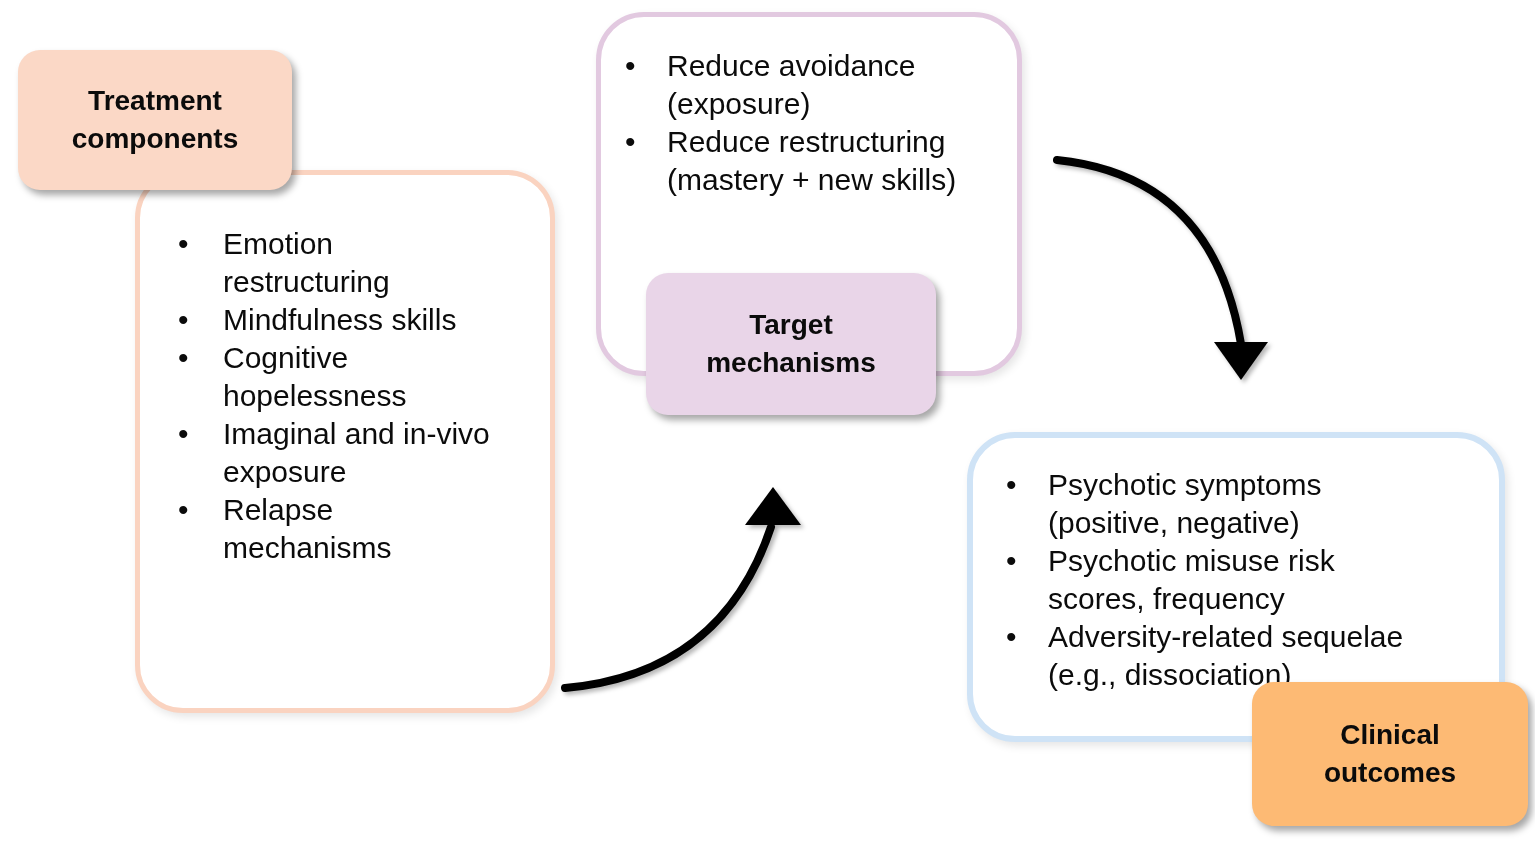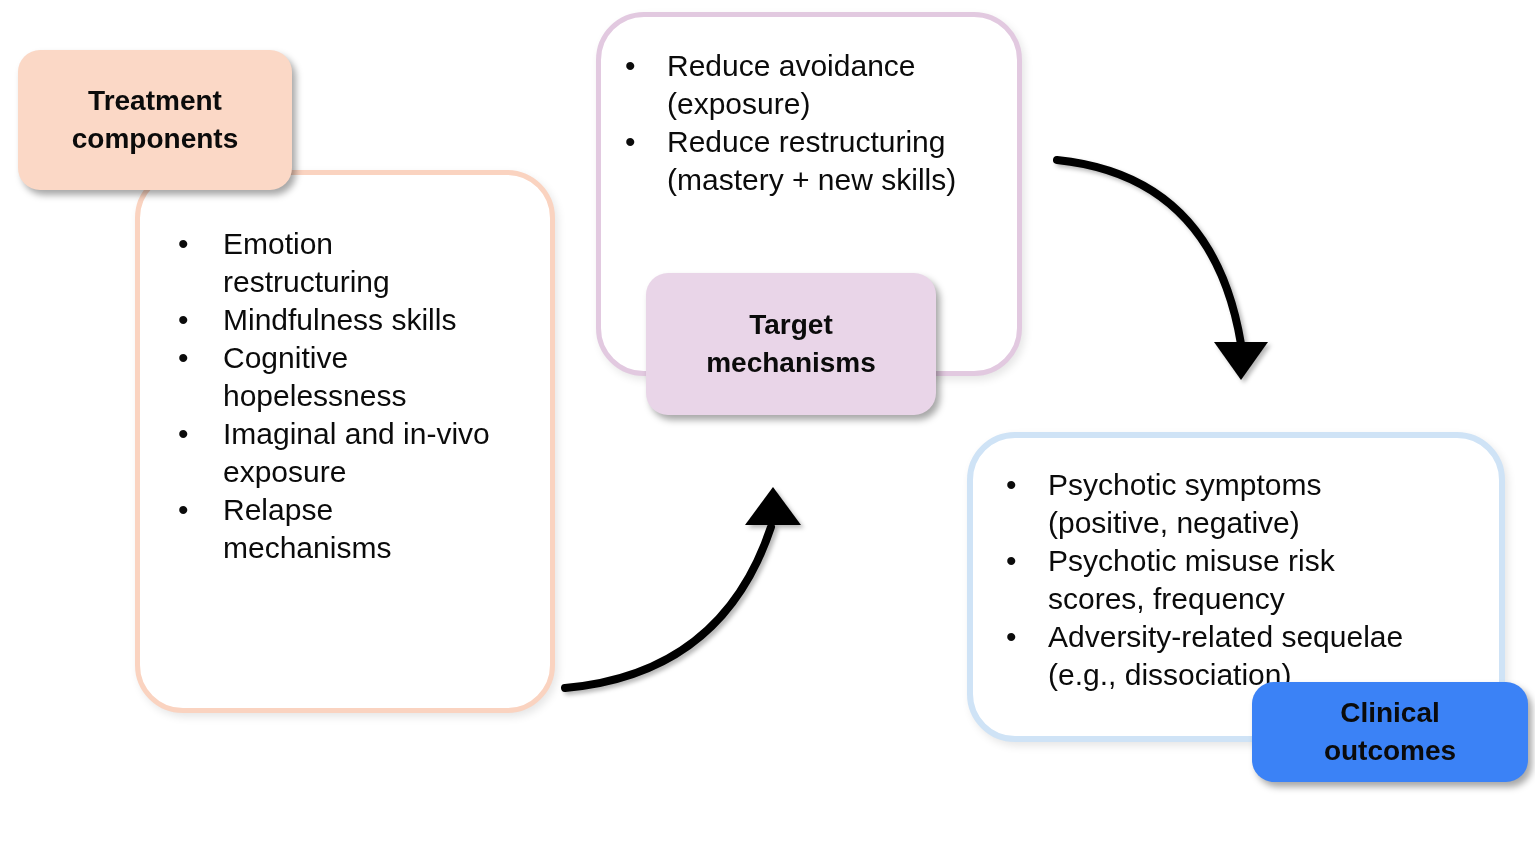--- a/index.html
+++ b/index.html
@@ -54,21 +54,21 @@
     font-weight:bold;
     font-size:28px;
     line-height:38px;
     padding:0 20px;
     box-sizing:border-box;
     box-shadow:4px 5px 7px rgba(0,0,0,0.35);
     z-index:2;
   }
   .tag-treatment{left:18px;top:50px;width:274px;height:140px;background:#fbd8c6;}
   .tag-mechanisms{left:646px;top:273px;width:290px;height:142px;background:#e9d5e8;}
-  .tag-outcomes{left:1252px;top:682px;width:276px;height:100px;background:#3b82f6;}
+  .tag-outcomes{left:1252px;top:682px;width:276px;height:144px;background:#fdba74;}
 
   .arrow-layer{
     position:absolute;left:0;top:0;width:1535px;height:847px;
     z-index:3;
     pointer-events:none;
   }
   .arrow-layer path,.arrow-layer polygon{
     filter:drop-shadow(3px 3px 2px rgba(0,0,0,0.28));
   }
 </style>

